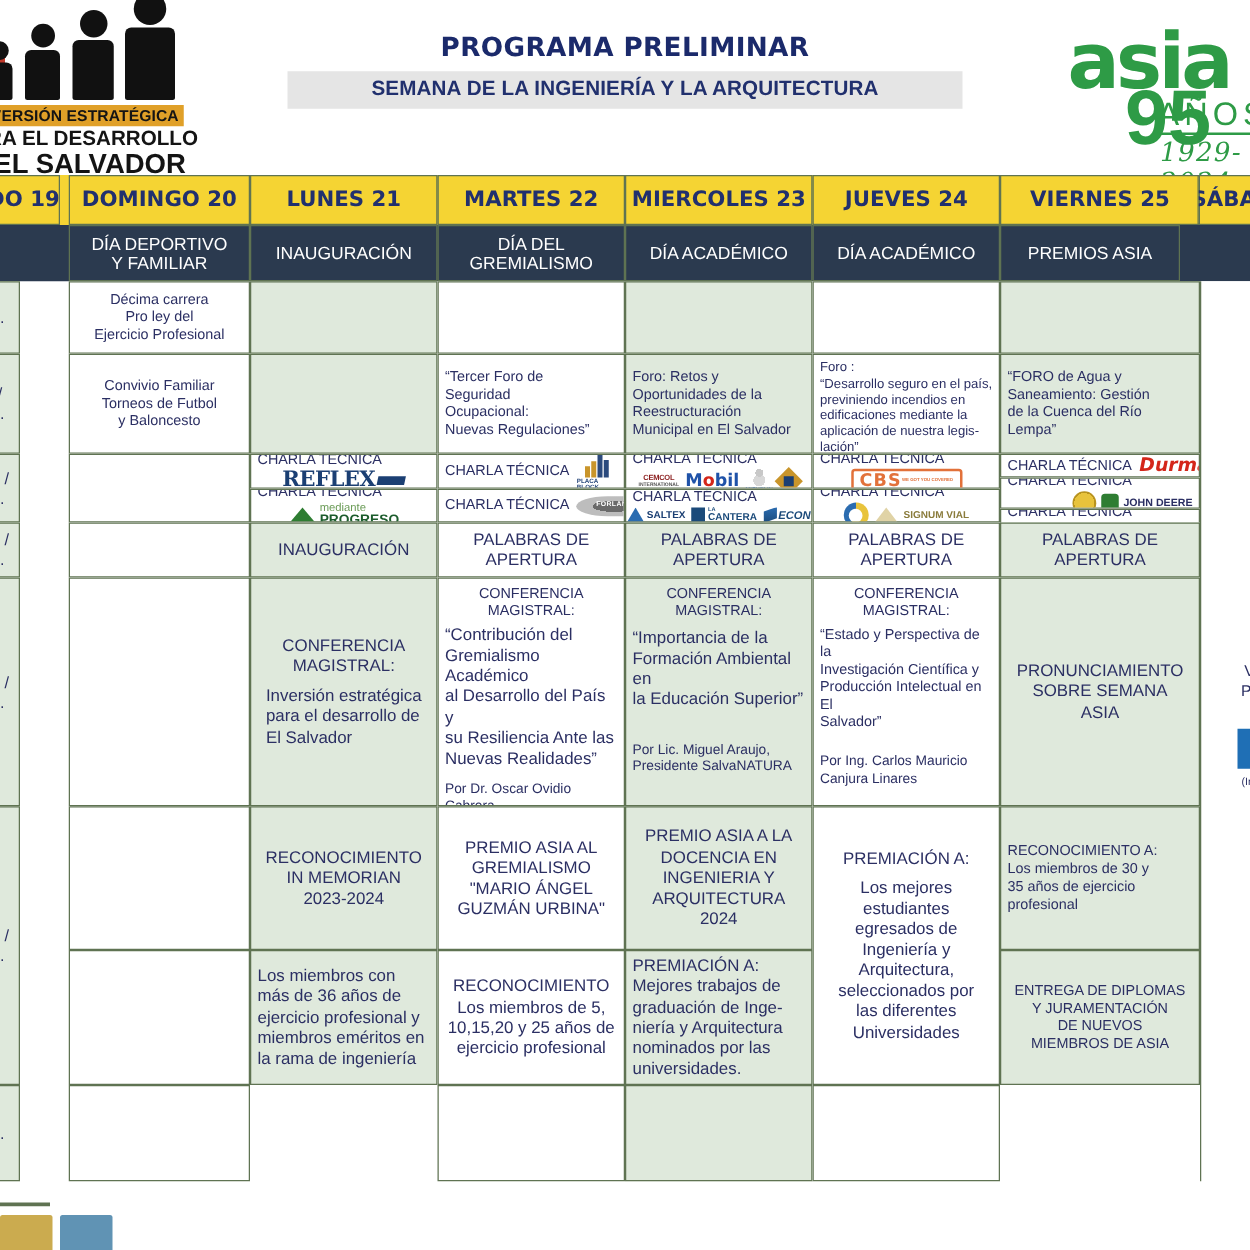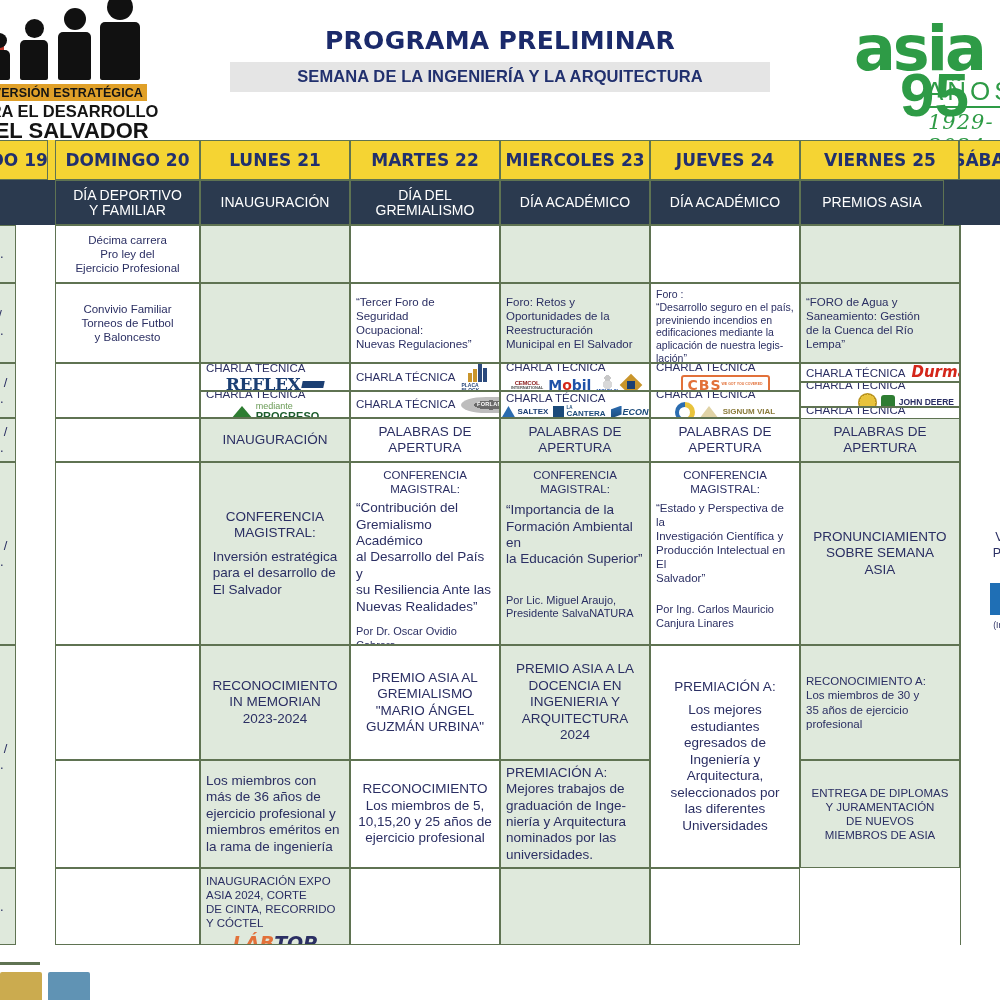--- a/index.html
+++ b/index.html
@@ -22,21 +22,21 @@
   .person .body{background:#111;border-radius:5px 5px 2px 2px;}
   .arrow-swoosh{position:absolute;left:-2px;top:36px;width:46px;height:34px;}
   .band-orange{position:absolute;left:16px;top:76px;background:#e0a028;height:17px;padding:0 4px;
       display:flex;align-items:center;}
   .band-orange span{font-size:12.5px;font-weight:bold;color:#141414;letter-spacing:.1px;white-space:nowrap;}
   .ln2{position:absolute;left:8px;top:94px;font-size:16.5px;font-weight:bold;color:#141414;white-space:nowrap;}
   .ln3{position:absolute;left:-2px;top:110px;font-size:22px;font-weight:bold;color:#141414;white-space:nowrap;}
 
   
   .title-block{position:absolute;left:230px;top:26px;width:540px;text-align:center;}
-  .t1{font-size:25px;font-weight:bold;color:#1b2a6b;letter-spacing:.3px;
+  .t1{font-size:21px;font-weight:bold;color:#1b2a6b;letter-spacing:.3px;
       font-family:"DejaVu Sans", sans-serif;}
   .t2-wrap{margin-top:7px;background:#e5e5e5;padding:5px 0 6px 0;}
   .t2{font-size:16.5px;font-weight:bold;color:#21306e;letter-spacing:.1px;}
   .t3{margin-top:8px;font-size:16.5px;font-weight:bold;color:#1b2a6b;
       font-family:"DejaVu Sans", sans-serif;}
 
   
   .logo-right{position:absolute;left:848px;top:14px;width:190px;height:122px;color:#2e9b46;}
   .asia-word{position:absolute;left:6px;top:4px;font-size:62px;line-height:62px;font-weight:bold;
       letter-spacing:-3px;color:#2e9b46;font-family:"DejaVu Sans", sans-serif;}
@@ -519,30 +519,20 @@
 graduación de Inge-
 niería y Arquitectura
 nominados por las
 universidades.</div>
     <div class="cell green c-center blk" style="left:800px;top:535px;width:160px;height:108px;">ENTREGA DE DIPLOMAS
 Y JURAMENTACIÓN
 DE NUEVOS
 MIEMBROS DE ASIA</div>
 
     <div class="cell white" style="left:55px;top:643px;width:145px;height:77px;"></div>
-    <div class="cell green c-topleft" style="left:200px;top:643px;width:150px;height:77px;padding-top:5px;">
-      <div class="blk">INAUGURACIÓN EXPO
-ASIA 2024, CORTE
-DE CINTA,  RECORRIDO
-Y CÓCTEL</div>
-      <div class="lg-labtop">
-        <b class="o">LÁB</b>
-          <b class="n">TOP</b>
-      </div>
-    </div>
     <div class="cell white" style="left:350px;top:643px;width:150px;height:77px;"></div>
     <div class="cell green" style="left:500px;top:643px;width:150px;height:77px;"></div>
     <div class="cell white" style="left:650px;top:643px;width:150px;height:77px;"></div>
 
     <div class="cell white" style="left:960px;top:0px;width:60px;height:720px;border-left:1.4px solid #5f7352;border-right:none;border-top:none;border-bottom:none;"></div>
   </div>
 
   <div class="side-note">
     <div class="l1 blk">Visita
 Planta

